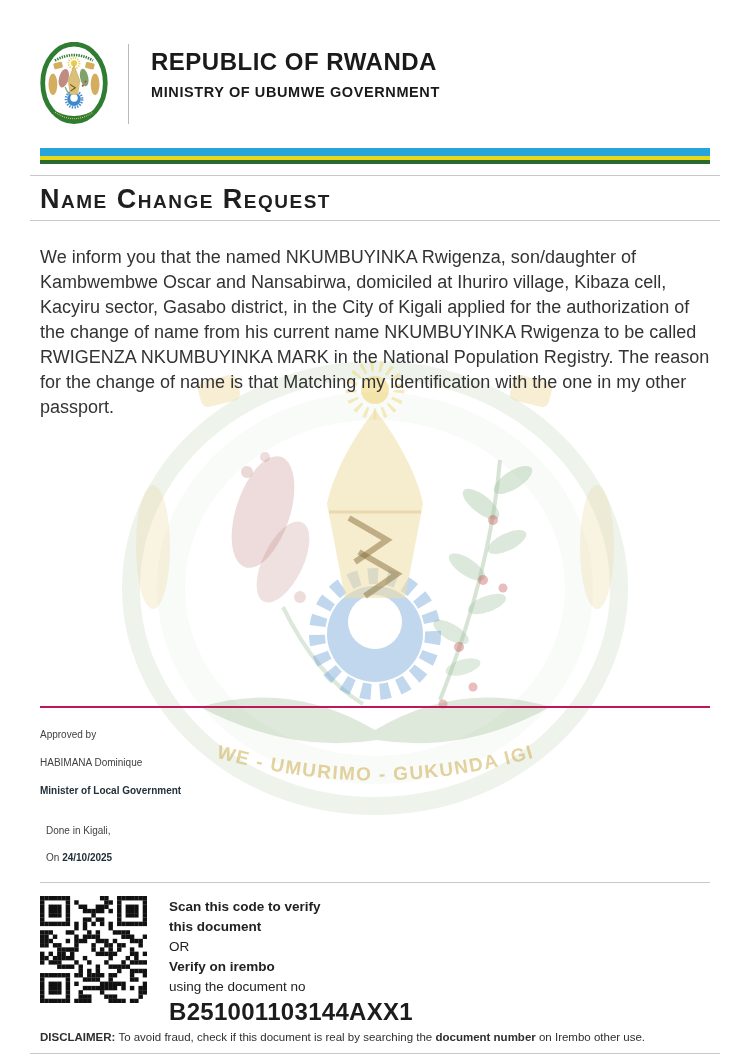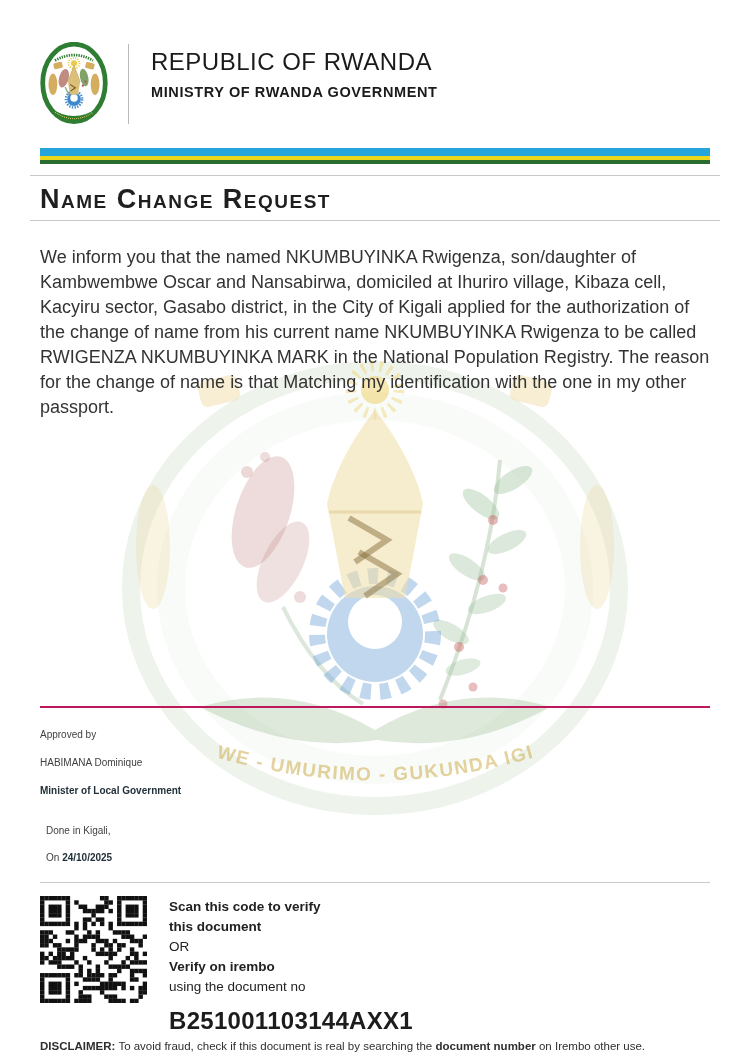--- a/index.html
+++ b/index.html
@@ -11,21 +11,21 @@
     font-family:"Liberation Sans","DejaVu Sans",sans-serif;
     color:#333;
     overflow:hidden;
   }
   .content{position:relative;z-index:1;padding:0 40px;}
   
   .header{margin-top:42px;display:flex;align-items:flex-start;height:88px;}
   .emblem-small{width:68px;height:86px;flex:0 0 auto;}
   .header-divider{width:1px;background:#b9b9b9;height:80px;margin:2px 0 0 20px;}
   .header-text{margin-left:22px;padding-top:6px;}
-  .republic{font-size:24px;font-weight:400;color:#1a1a1a;letter-spacing:.5px;line-height:28px;}
+  .republic{font-size:24px;font-weight:700;color:#1a1a1a;letter-spacing:.5px;line-height:28px;}
   .ministry{font-size:14.5px;font-weight:700;color:#1a1a1a;letter-spacing:.6px;margin-top:8px;}
   
   .stripe{margin-top:18px;}
   .stripe div{height:8px;}
   .stripe .band-yellow{height:3.5px;}
   .stripe .band-green{height:4.5px;}
   .rule{border:0;border-top:1.5px solid #c9c9c9;margin:0 -10px;}
   .rule-1{margin-top:11px;}
   .rule-2{margin-top:5px;}
   
@@ -43,21 +43,21 @@
   .approver-title{margin-top:10px;font-weight:700;color:#22303a;}
   .done-line{margin-top:22px;padding-left:6px;}
   .date-line{margin-top:9px;padding-left:6px;}
   .date-line b{color:#22303a;}
   
   .verify{border-top:1px solid #c9c9c9;margin-top:15px;padding-top:13px;display:flex;}
   .qr{width:107px;height:107px;flex:0 0 auto;}
   .verify-text{margin-left:22px;padding-top:1px;}
   .verify-text .vl{font-size:13.5px;line-height:20px;color:#222;}
   .verify-text .b{font-weight:700;}
-  .doc-no{font-size:24px;font-weight:700;color:#1c1c1c;line-height:26px;margin-top:11px;letter-spacing:.3px;}
+  .doc-no{font-size:24px;font-weight:700;color:#1c1c1c;line-height:26px;margin-top:2px;letter-spacing:.3px;}
   .disclaimer{margin-top:5px;font-size:11.5px;color:#2f2f2f;line-height:14px;}
   .disclaimer .b{font-weight:700;}
   
   .footer-rule{margin-top:9px;}
   .footer{margin-top:9px;display:flex;justify-content:flex-end;align-items:center;}
   .issued-on{font-size:11px;color:#2b2b2b;}
   .brand{font-family:"DejaVu Sans",sans-serif;font-size:22px;font-weight:700;color:#161616;margin-left:6px;letter-spacing:-.5px;line-height:22px;}
   
   .watermark{position:absolute;left:115px;top:352px;width:520px;height:465px;z-index:0;pointer-events:none;}
 </style>
@@ -142,21 +142,21 @@
         <circle cx="50" cy="82" r="5.5" fill="#ffffff"></circle>
         <path d="M50,34 L41,58 L59,58 Z" fill="#DCC07A" stroke="#C9A85C" stroke-width="1"></path>
         <path d="M41,58 L59,58 L56,77 L44,77 Z" fill="#DCC07A"></path>
         <polyline points="44,62 52,67 45,72" fill="none" stroke="#6B5320" stroke-width="1.5"></polyline>
         <path d="M14,96 Q50,121 86,96 L83,105 Q50,128 17,105 Z" fill="#2F7D32"></path>
         <path d="M22,103 Q50,122 78,103" fill="none" stroke="#E3C75A" stroke-width="1.5" stroke-dasharray="1.5 1.5"></path>
       </svg>
       <div class="header-divider"></div>
       <div class="header-text">
         <div class="republic">REPUBLIC OF RWANDA</div>
-        <div class="ministry">MINISTRY OF RWANDA GOVERNMENT</div>
+        <div class="ministry">MINISTRY OF UBUMWE GOVERNMENT</div>
       </div>
     </div>
 
     <div class="stripe">
       <div class="band-blue" style="background: rgb(37, 165, 220);"></div>
       <div class="band-yellow" style="background: rgb(232, 215, 26);"></div>
       <div class="band-green" style="background: rgb(42, 107, 47);"></div>
     </div>
     <hr class="rule rule-1">
 

